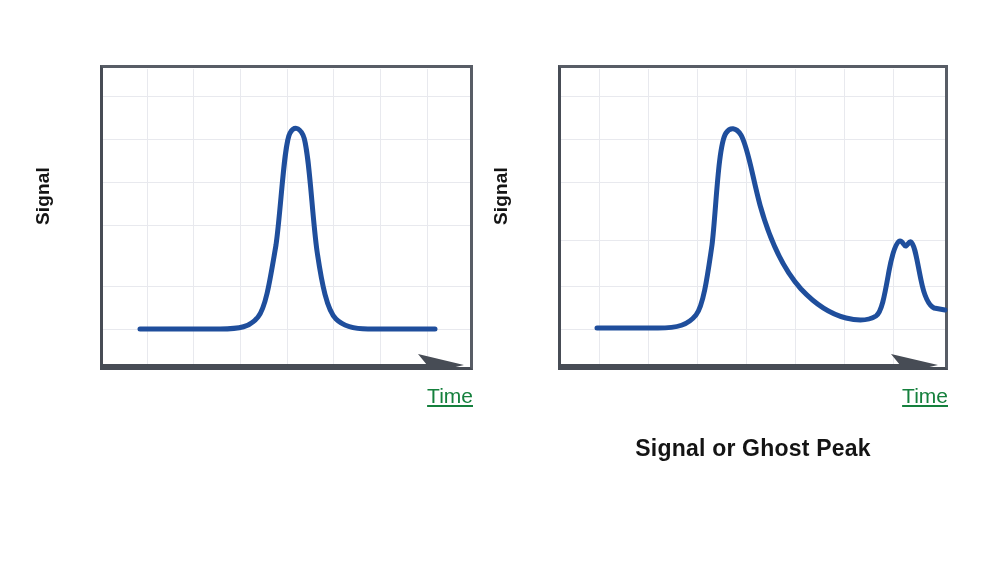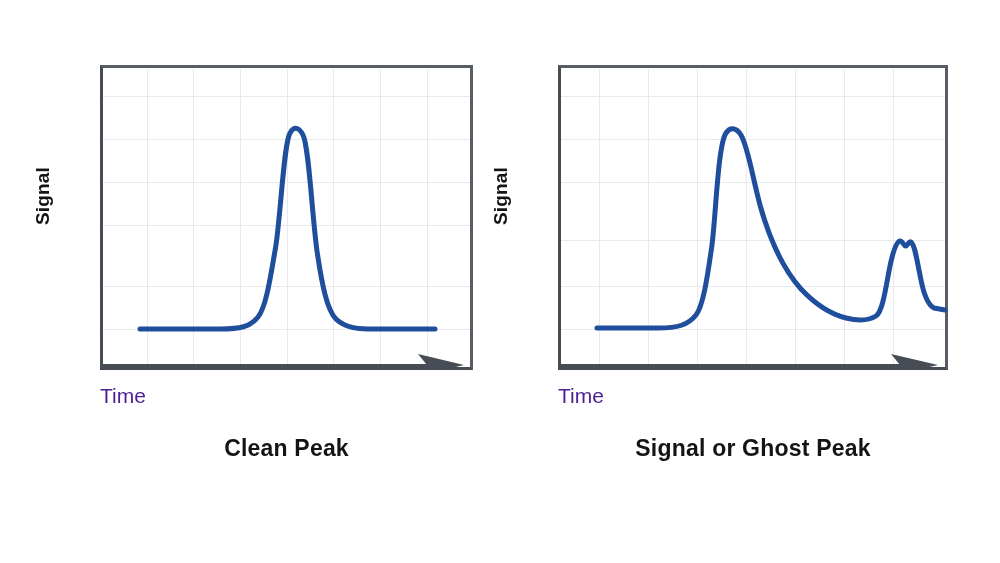--- a/index.html
+++ b/index.html
@@ -83,23 +83,24 @@
     white-space: nowrap;
     transform: rotate(-90deg);
     transform-origin: 50% 50%;
   }
   #ylabel-left  { left: -2px; top: 185px; width: 90px; text-align: center; }
   #ylabel-right { left: -64px; top: 185px; width: 90px; text-align: center; }
 
   .x-axis-label {
     position: absolute;
     font-size: 21px;
-    color: #4c1d95;
-    text-align: left;
+    color: #15803d;
+    text-align: right;
     font-weight: normal;
+    text-decoration: underline;
   }
   #xlabel-left  { left: 100px; top: 384px; width: 373px; }
   #xlabel-right { left: 558px; top: 384px; width: 390px; }
 
   .caption {
     position: absolute;
     font-size: 23px;
     font-weight: bold;
     color: #141414;
     text-align: center;
@@ -155,21 +156,20 @@
         </g>
       </svg>
     </div>
 
     <div class="y-axis-label" id="ylabel-left">Signal</div>
 
   </div>
 
   <div class="x-axis-label" id="xlabel-left">Time</div>
 
-  <div class="caption" id="caption-left">Clean Peak</div>
 
   <div class="panel" id="panel-right">
 
     <div class="plot-wrap" id="plot-right">
       <div class="plot-frame"></div>
       <svg class="plot-svg" viewBox="0 0 390 305" preserveAspectRatio="none">
 
         <g>
           <line class="gridline" x1="41" y1="4" x2="41" y2="301" stroke="#e8e9ee"></line>
           <line class="gridline" x1="90" y1="4" x2="90" y2="301" stroke="#e8e9ee"></line>

